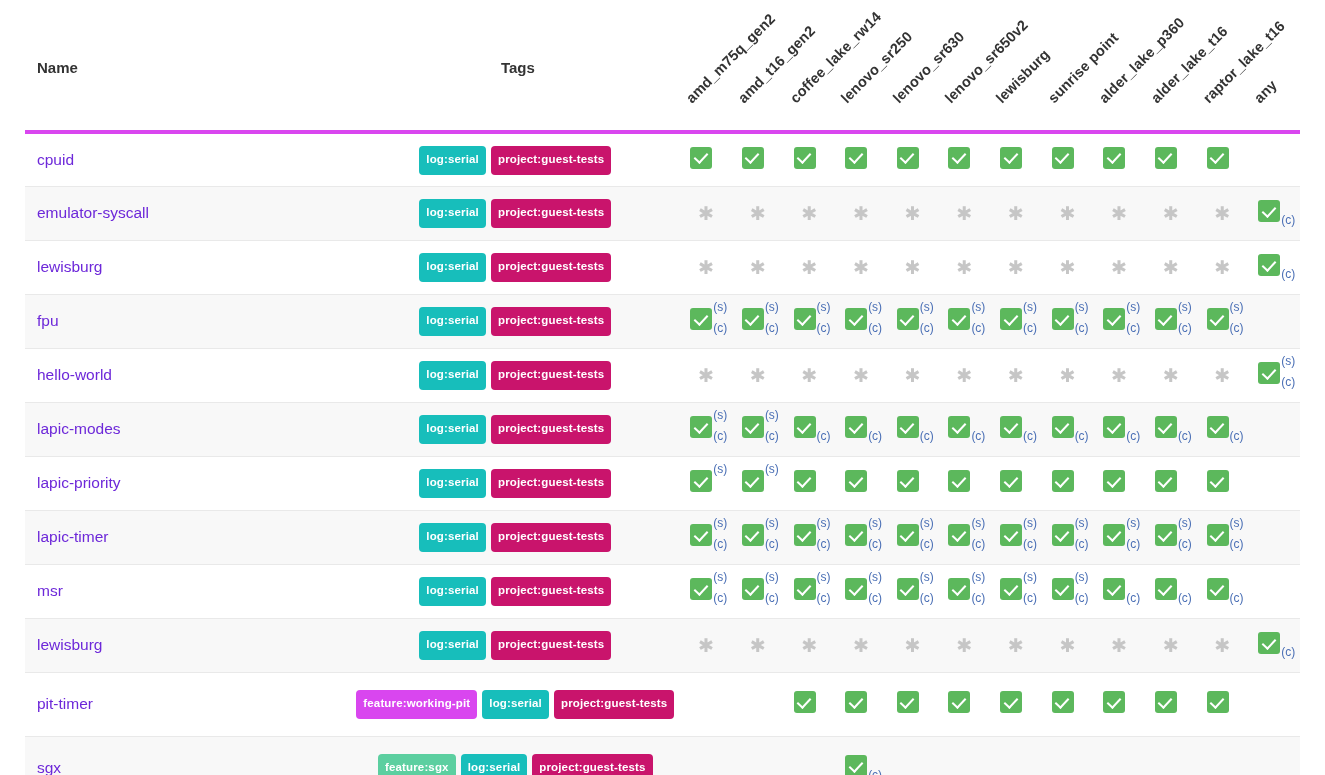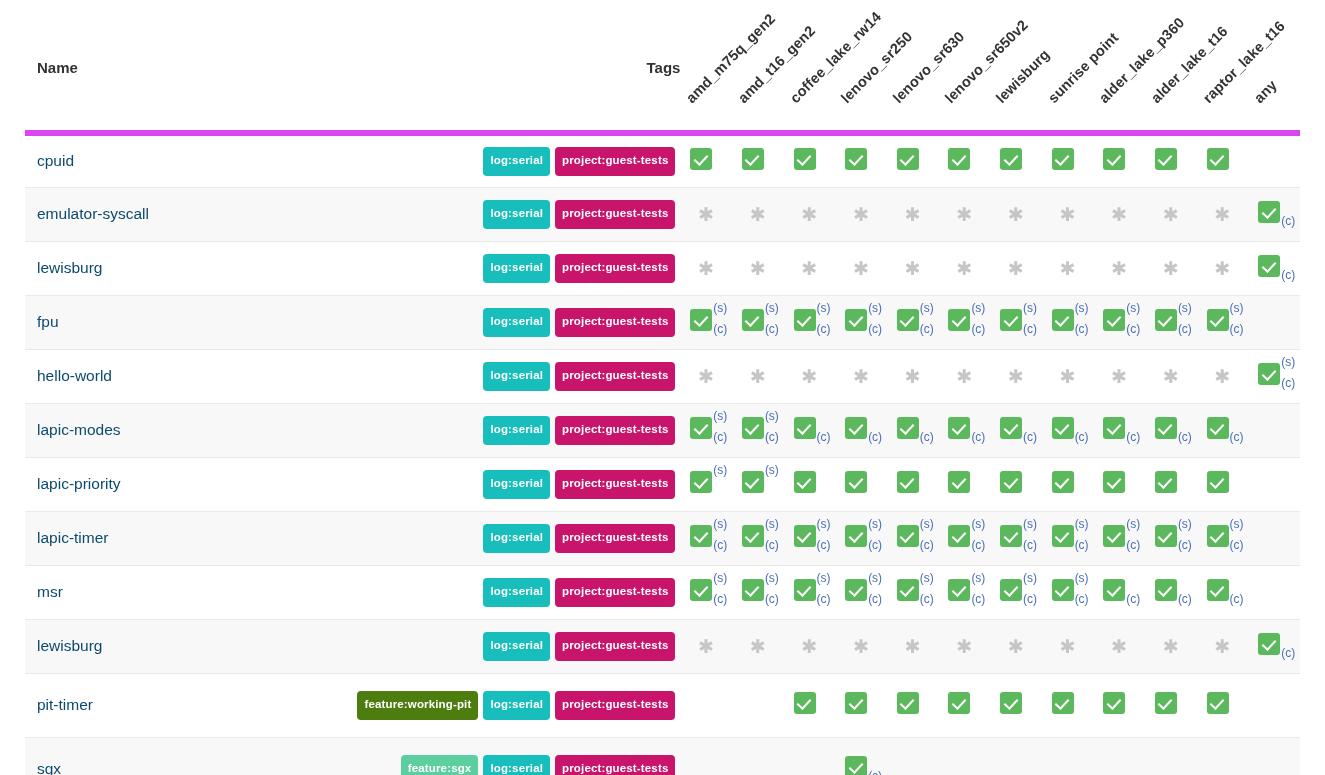--- a/index.html
+++ b/index.html
@@ -19,36 +19,36 @@
   }
   table.matrix{
     border-collapse:collapse;
     width:1275px;
     table-layout:fixed;
   }
   
   thead th{
     vertical-align:bottom;
     padding:0;
-    border-bottom:6px solid #d946ef;
+    border-bottom:4px solid #d946ef;
     font-weight:bold;
     font-size:15px;
     color:#333;
     height:130px;
   }
   th.col-name{
     width:330px;
     text-align:left;
     padding-left:12px;
     padding-bottom:54px;
     box-sizing:border-box;
   }
   th.col-tags{
     width:325px;
-    text-align:right;
+    text-align:center;
     padding-bottom:54px;
     box-sizing:border-box;
   }
   th.col-plat{
     width:51.6px;
     position:relative;
     overflow:visible;
   }
   .rot{
     position:absolute;
@@ -67,26 +67,26 @@
   tbody tr.alt{background:#f8f8f8;}
   tbody tr.tall{height:64px;}
   tbody td{
     border-bottom:1px solid #e9e9e9;
     padding:0;
     vertical-align:middle;
   }
   td.name-cell{
     padding-left:12px;
     font-size:15.5px;
-    color:#0c4a6e;
+    color:#6d28d9;
     text-align:left;
   }
   td.tags-cell{
     padding:6px 0 6px 0;
-    text-align:right;
+    text-align:center;
     line-height:1.9;
   }
   .tag{
     display:inline-block;
     border-radius:4px;
     color:#ffffff;
     font-size:11.5px;
     font-weight:bold;
     padding:3px 7px 4px 7px;
     margin-right:5px;
@@ -349,21 +349,21 @@
           <td class="cell"><span class="cellbox"><span class="ast">✱</span></span></td>
           <td class="cell"><span class="cellbox"><span class="ast">✱</span></span></td>
           <td class="cell"><span class="cellbox"><span class="ast">✱</span></span></td>
           <td class="cell"><span class="cellbox"><span class="ast">✱</span></span></td>
           <td class="cell"><span class="cellbox"><span class="ast">✱</span></span></td>
           <td class="cell"><span class="cellbox"><span class="ast">✱</span></span></td>
           <td class="cell"><span class="cellbox"><span class="chk"></span><span class="sub lone">(c)</span></span></td>
         </tr>
         <tr class="tall">
           <td class="name-cell">pit-timer</td>
-          <td class="tags-cell"><span class="tag" style="background: #4d7c0f;">feature:working-pit</span><span class="tag" style="background: rgb(23, 190, 187);">log:serial</span><span class="tag" style="background: rgb(201, 20, 108);">project:guest-tests</span></td>
+          <td class="tags-cell"><span class="tag" style="background: #d946ef;">feature:working-pit</span><span class="tag" style="background: rgb(23, 190, 187);">log:serial</span><span class="tag" style="background: rgb(201, 20, 108);">project:guest-tests</span></td>
           <td class="cell"><span class="cellbox"><span class="blank"></span></span></td>
           <td class="cell"><span class="cellbox"><span class="blank"></span></span></td>
           <td class="cell"><span class="cellbox"><span class="chk"></span></span></td>
           <td class="cell"><span class="cellbox"><span class="chk"></span></span></td>
           <td class="cell"><span class="cellbox"><span class="chk"></span></span></td>
           <td class="cell"><span class="cellbox"><span class="chk"></span></span></td>
           <td class="cell"><span class="cellbox"><span class="chk"></span></span></td>
           <td class="cell"><span class="cellbox"><span class="chk"></span></span></td>
           <td class="cell"><span class="cellbox"><span class="chk"></span></span></td>
           <td class="cell"><span class="cellbox"><span class="chk"></span></span></td>

